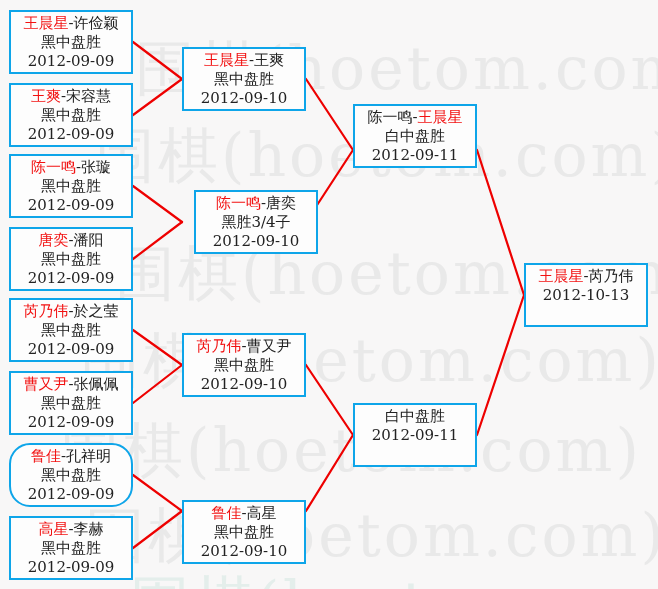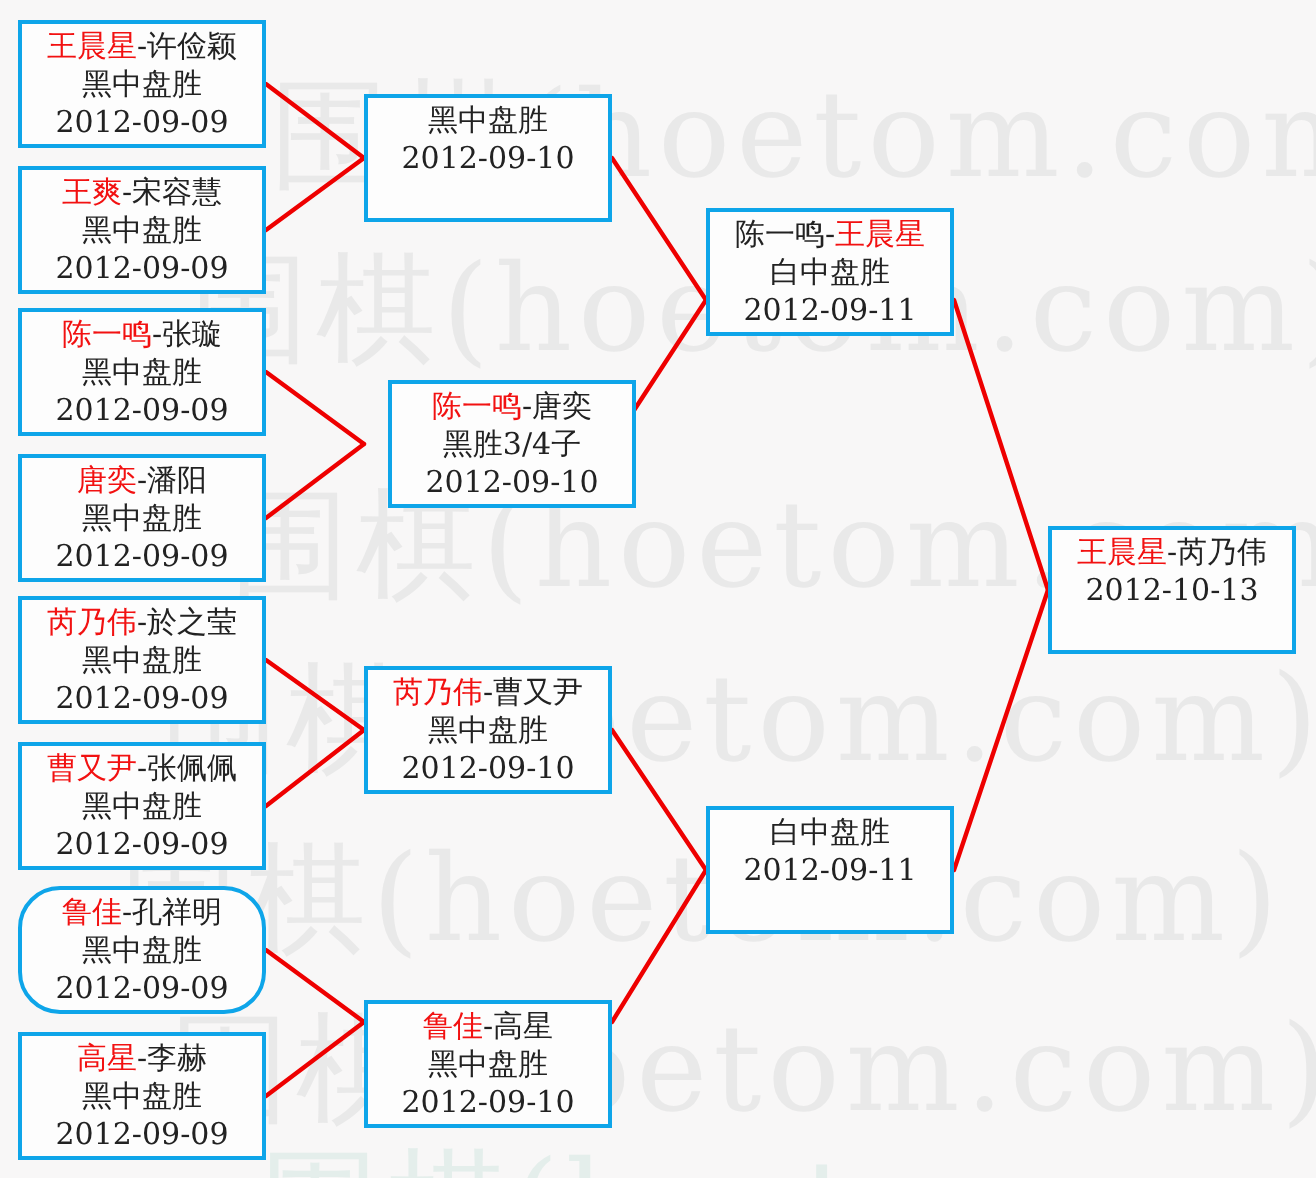--- a/index.html
+++ b/index.html
@@ -88,20 +88,21 @@
         <div class="match-line"><span class="winner">鲁佳</span><span>-</span><span>孔祥明</span></div>
         <div>黑中盘胜</div>
         <div>2012-09-09</div>
       </div>
       <div class="match-box" style="left: 9px; top: 516px;">
         <div class="match-line"><span class="winner">高星</span><span>-</span><span>李赫</span></div>
         <div>黑中盘胜</div>
         <div>2012-09-09</div>
       </div>
       <div class="match-box" style="left: 182px; top: 47px;">
+        <div class="match-line"><span class="winner">王晨星</span><span>-</span><span>王爽</span></div>
         <div>黑中盘胜</div>
         <div>2012-09-10</div>
       </div>
       <div class="match-box" style="left: 182px; top: 190px; margin-left: 12px;">
         <div class="match-line"><span class="winner">陈一鸣</span><span>-</span><span>唐奕</span></div>
         <div>黑胜3/4子</div>
         <div>2012-09-10</div>
       </div>
       <div class="match-box" style="left: 182px; top: 333px;">
         <div class="match-line"><span class="winner">芮乃伟</span><span>-</span><span>曹又尹</span></div>

